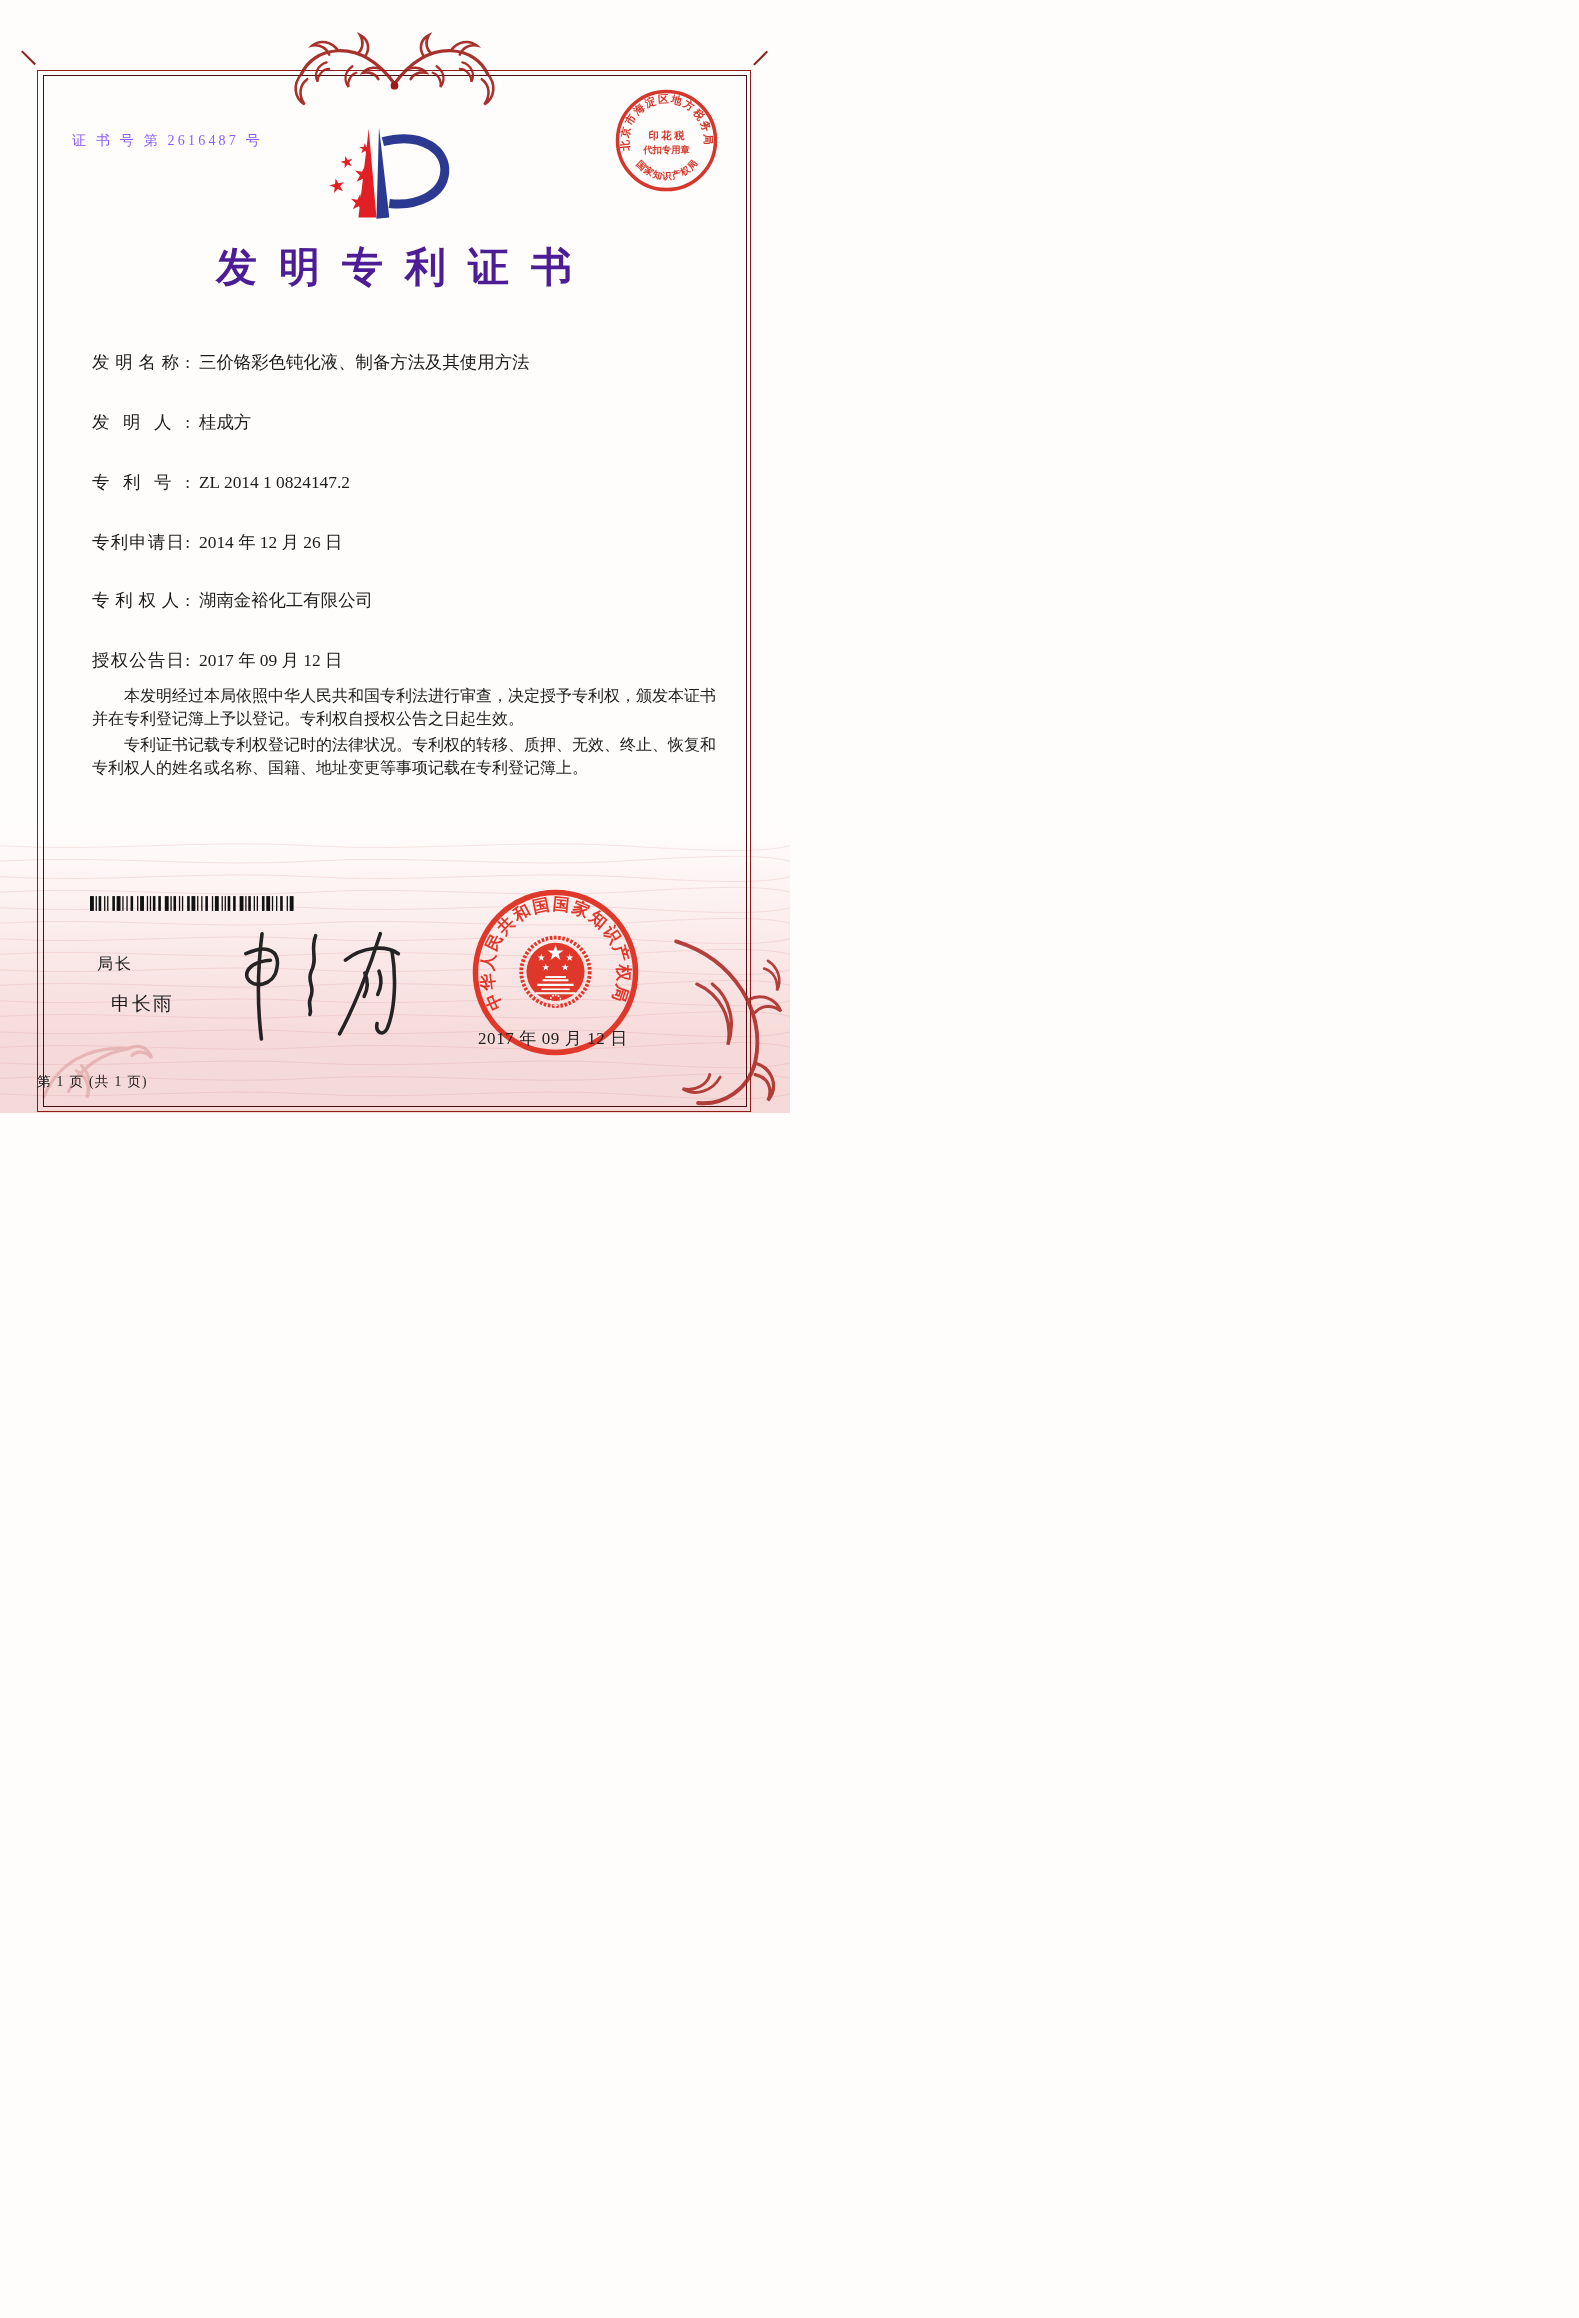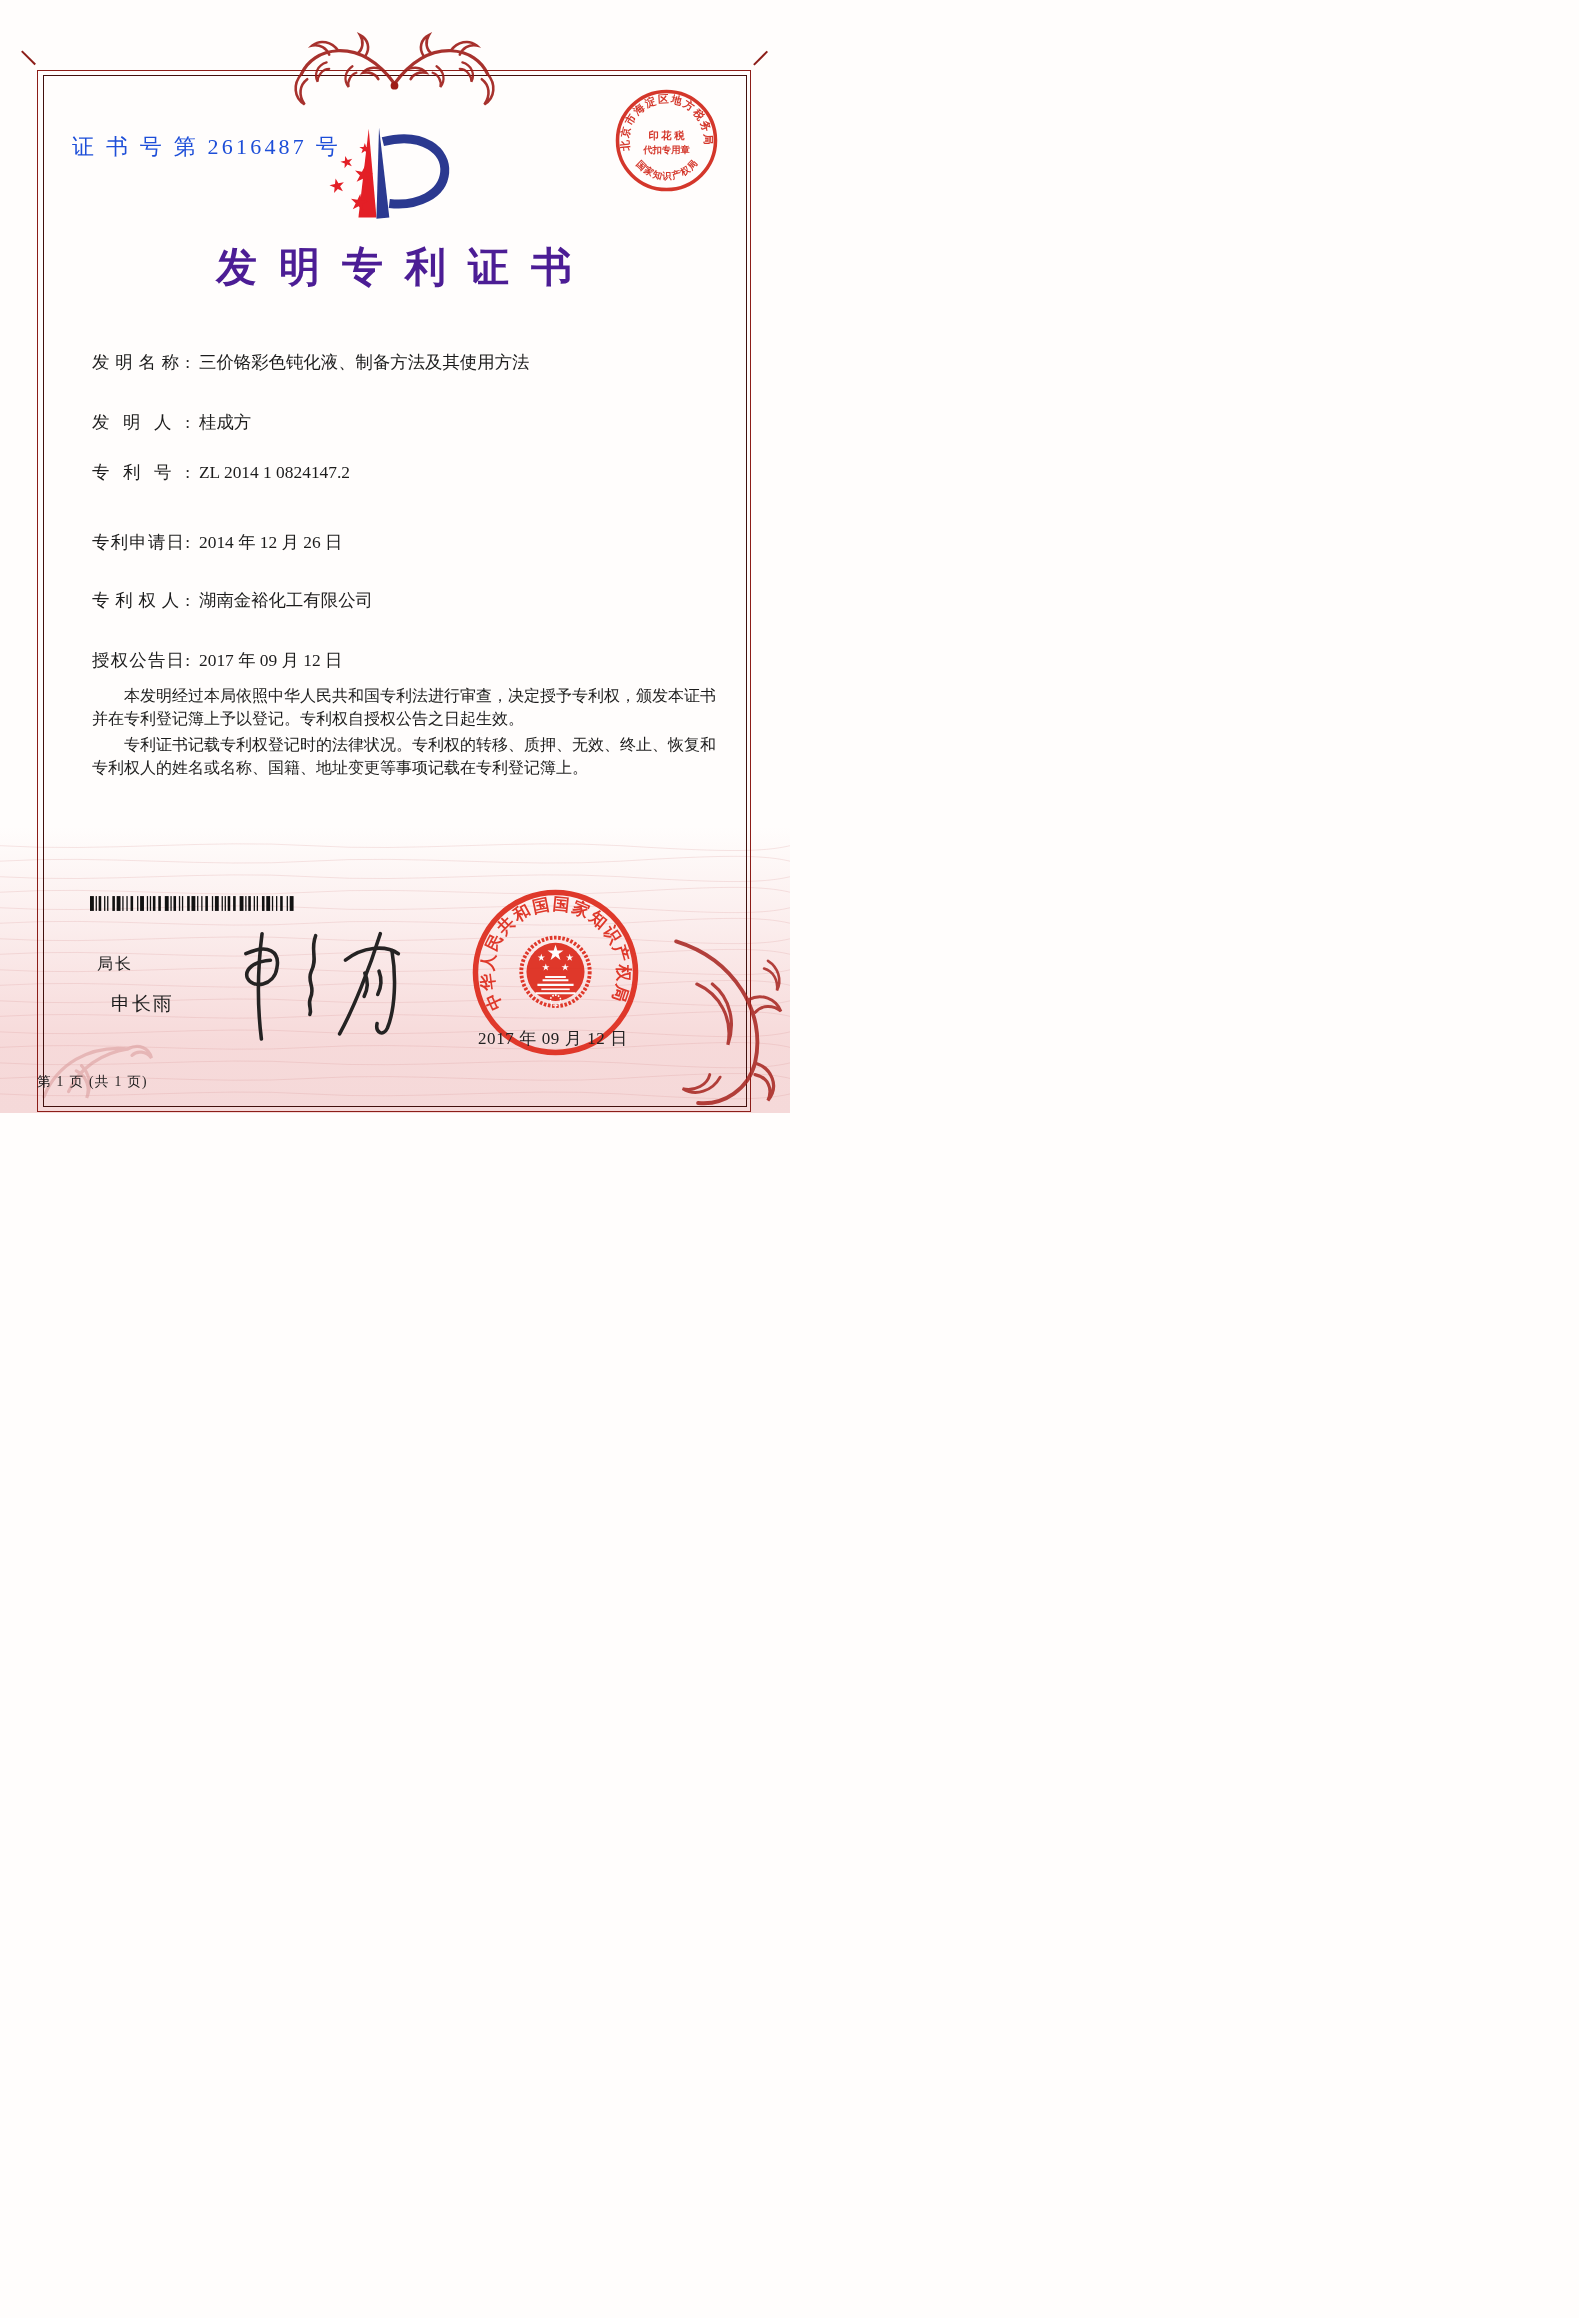--- a/index.html
+++ b/index.html
@@ -10,21 +10,21 @@
   .pink-wash{left:0;top:827px;width:790px;height:286px;
     background:linear-gradient(180deg,rgba(250,236,236,0) 0%,rgba(248,224,224,.55) 35%,rgba(246,216,216,.95) 75%,#f5d9d9 100%);
     z-index:0;}
   #waves{left:0;top:834px;z-index:1;}
   
   .frame-outer{left:37px;top:70px;width:714px;height:1042px;border:1.9px solid #8c1d18;box-sizing:border-box;z-index:2;}
   .frame-inner{left:43px;top:75px;width:704px;height:1032px;border:1px solid #42100d;box-sizing:border-box;z-index:2;}
   .corner-tick{width:19.4px;height:1.9px;background:#8c1d18;z-index:3;}
   .tick-l{left:19.4px;top:57px;transform:rotate(45deg);}
   .tick-r{left:751px;top:57px;transform:rotate(-45deg);}
-  .cert-no{left:72px;top:132px;font-size:22px;letter-spacing:3.2px;color:#1d4ed8;z-index:4;}
+  .cert-no{left:72px;top:132px;font-size:14px;letter-spacing:3.2px;color:#8b5cf6;z-index:4;}
   .title{left:37px;top:240px;width:714px;text-align:center;font-size:41px;font-weight:bold;
          letter-spacing:22px;text-indent:22px;color:#4c1d95;z-index:4;}
   .field-row{left:92px;width:633px;height:26px;font-size:17.4px;z-index:4;white-space:nowrap;}
   .field-label{display:inline-block;width:98px;text-align:justify;text-align-last:justify;
                -moz-text-align-last:justify;font-weight:500;}
   .field-value{margin-left:9px;}
   .body-text{left:92px;top:685px;width:624px;font-size:16px;line-height:22.6px;z-index:4;}
   .body-text .para{margin:0 0 3.9px 0;}
   .body-text .ln{white-space:nowrap;}
   .body-text .ln.first{text-indent:2em;}
@@ -120,21 +120,21 @@
 </svg>
 
 <div class="abs title">发明专利证书</div>
 
 <div class="abs field-row" style="top:350px">
   <span class="field-label">发明名称:</span><span class="field-value">三价铬彩色钝化液、制备方法及其使用方法</span>
 </div>
 <div class="abs field-row" style="top:410px">
   <span class="field-label">发明人:</span><span class="field-value">桂成方</span>
 </div>
-<div class="abs field-row" style="top:460px">
+<div class="abs field-row" style="top:470px">
   <span class="field-label">专利号:</span><span class="field-value">ZL 2014 1 0824147.2</span>
 </div>
 <div class="abs field-row" style="top:530px">
   <span class="field-label">专利申请日:</span><span class="field-value">2014 年 12 月 26 日</span>
 </div>
 <div class="abs field-row" style="top:588px">
   <span class="field-label">专利权人:</span><span class="field-value">湖南金裕化工有限公司</span>
 </div>
 <div class="abs field-row" style="top:648px">
   <span class="field-label">授权公告日:</span><span class="field-value">2017 年 09 月 12 日</span>

